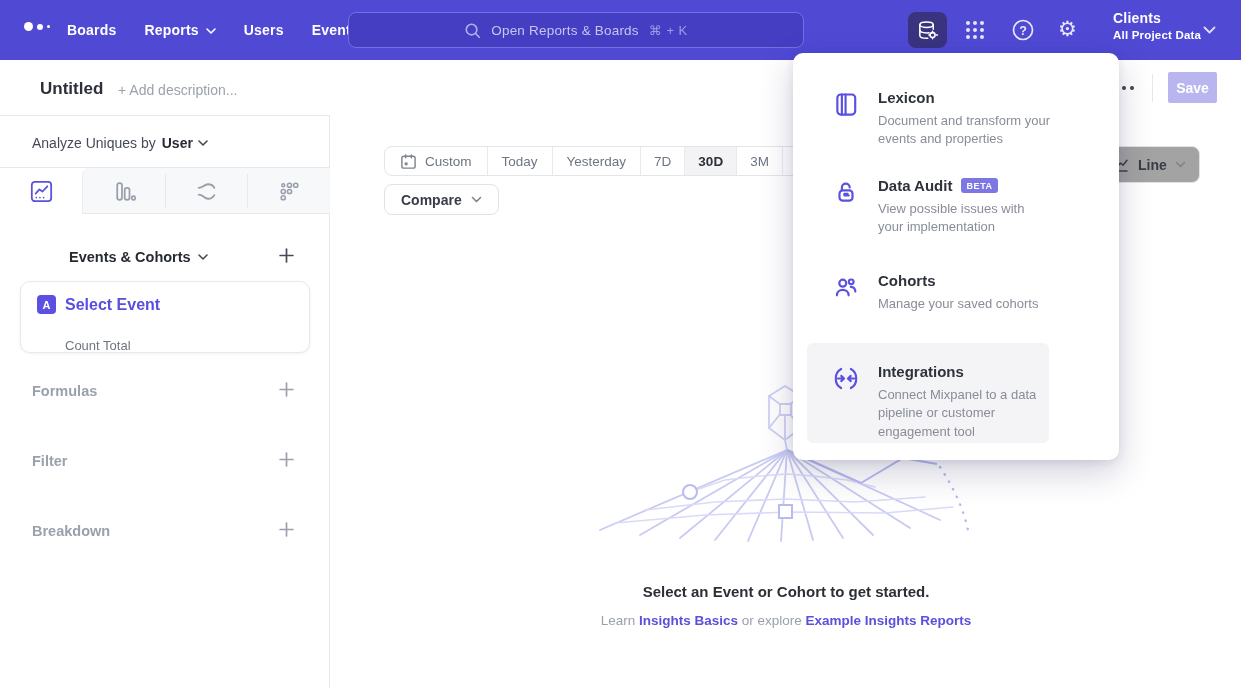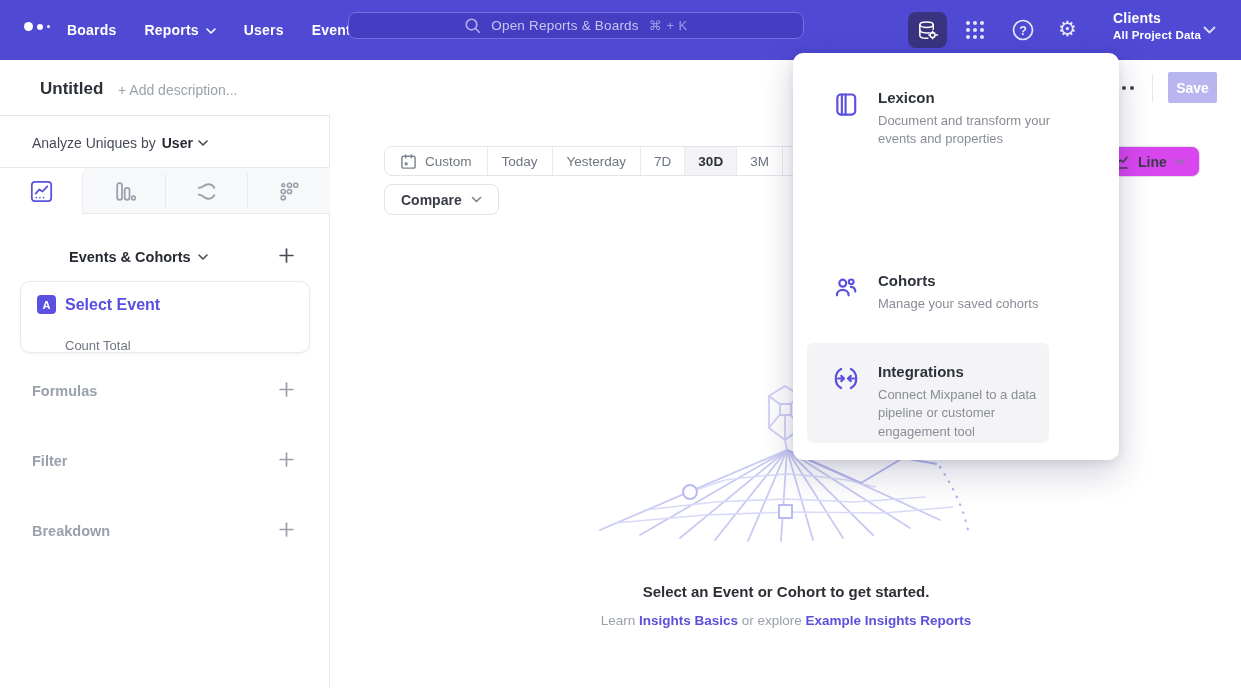--- a/index.html
+++ b/index.html
@@ -11,21 +11,21 @@
   
   .topnav { position:absolute; left:0; top:0; width:1241px; height:60px; background:#4f49d4; z-index:10; }
   .logo { position:absolute; left:24px; top:22px; display:flex; align-items:center; gap:4px; }
   .logo i { display:block; border-radius:50%; background:#fff; }
   .logo .d1 { width:9px; height:9px; }
   .logo .d2 { width:6px; height:6px; }
   .logo .d3 { width:3px; height:3px; }
   .nav-items { position:absolute; left:67px; top:0; height:60px; display:flex; align-items:center; gap:28px; }
   .nav-item { color:#fff; font-size:14px; font-weight:600; letter-spacing:.2px; display:flex; align-items:center; gap:7px; cursor:pointer; }
   .nav-item svg { margin-top:2px; }
-  .searchbar { position:absolute; left:348px; top:12px; width:456px; height:27px; background:#453ec2; border:1px solid #746ee0; border-radius:8px; display:flex; align-items:center; justify-content:center; gap:10px; color:#c7c5f1; }
+  .searchbar { position:absolute; left:348px; top:12px; width:456px; height:36px; background:#453ec2; border:1px solid #746ee0; border-radius:8px; display:flex; align-items:center; justify-content:center; gap:10px; color:#c7c5f1; }
   .searchbar .ph { font-size:13.5px; letter-spacing:.2px; }
   .searchbar .kbd { font-size:13px; color:#9f9ce8; letter-spacing:.5px; }
   .nav-right-icon { position:absolute; top:18px; color:#e8e7fb; }
   .nav-tile { position:absolute; left:908px; top:12px; width:39px; height:36px; background:#393380; border-radius:8px; display:flex; align-items:center; justify-content:center; color:#fff; }
   .gear-glyph { font-size:21px; line-height:24px; color:#e8e7fb; font-family:"DejaVu Sans", sans-serif; }
   .project { position:absolute; left:1113px; top:10px; color:#fff; cursor:pointer; }
   .project .p1 { font-size:14px; font-weight:700; letter-spacing:.2px; }
   .project .p2 { font-size:11.5px; font-weight:700; margin-top:3px; letter-spacing:.2px; }
   .project-chevron { position:absolute; left:1203px; top:26px; color:#dcdaf8; }
 
@@ -59,21 +59,21 @@
 
   
   .main { position:absolute; left:331px; top:115px; width:910px; height:573px; background:#fff; }
   .date-control { position:absolute; left:53px; top:31px; height:30px; display:flex; border:1px solid #e3e5ea; border-radius:8px; background:#fff; overflow:hidden; }
   .seg { display:flex; align-items:center; justify-content:center; gap:8px; font-size:13.5px; color:#6e7582; border-right:1px solid #e9eaef; cursor:pointer; white-space:nowrap; }
   .seg:last-child { border-right:none; }
   .seg.active { background:#f3f3f6; color:#2c3038; font-weight:700; }
   .seg.interval { position:relative; }
   .seg.interval .chev { position:absolute; right:12px; top:12px; }
   .compare-btn { position:absolute; left:53px; top:69px; height:31px; padding:0 16px; display:flex; align-items:center; gap:9px; border:1px solid #e0e2e8; border-radius:8px; background:#fff; font-size:14px; color:#373c46; font-weight:600; cursor:pointer; }
-  .line-btn { position:absolute; left:766px; top:31px; height:31px; padding:0 13px; display:flex; align-items:center; gap:8px; border:1px solid #e0e2e8; border-radius:8px; background:#d946ef; font-size:14px; color:#373c46; font-weight:600; cursor:pointer; }
+  .line-btn { position:absolute; left:766px; top:31px; height:37px; padding:0 13px; display:flex; align-items:center; gap:8px; border:1px solid #e0e2e8; border-radius:8px; background:#a3a3a3; font-size:14px; color:#373c46; font-weight:600; cursor:pointer; }
   .chev-gray { color:#7c828e; }
 
   
   .wireframe { position:absolute; left:254px; top:237px; }
   .empty-title { position:absolute; left:0; top:468px; width:910px; text-align:center; font-size:15px; font-weight:700; color:#2c3036; }
   .empty-sub { position:absolute; left:0; top:498px; width:910px; text-align:center; font-size:13.5px; color:#9aa0ab; }
   .empty-sub a { color:#5a50dc; font-weight:600; text-decoration:none; cursor:pointer; }
 
   
   .panel { position:absolute; left:793px; top:53px; width:326px; height:407px; background:#fff; border-radius:10px; box-shadow:0 12px 34px rgba(35,35,90,.22), 0 2px 8px rgba(35,35,90,.10); z-index:60; }
@@ -393,20 +393,36 @@
             <line x1="8.2" y1="2.8" x2="8.2" y2="21.3"></line>
             <line x1="11.6" y1="2.8" x2="11.6" y2="21.3"></line>
           </svg>
       </div>
       <div class="mi-body">
         <div class="mi-title">Lexicon</div>
         <div class="mi-desc">Document and transform your events and properties</div>
       </div>
     </div>
 
+    <div class="menu-item" style="top:124px;">
+      <div class="mi-icon">
+        <svg width="26" height="27" viewBox="0 0 24 24" fill="none" stroke="currentColor" stroke-width="2" stroke-linecap="round" stroke-linejoin="round">
+            <path d="M8.2 10V7.4a3.6 3.6 0 0 1 7.2 0"></path>
+            <rect x="6" y="10" width="12" height="9.5" rx="3"></rect>
+            <path d="M14.5 14.8h-4v-1.6h3"></path>
+          </svg>
+      </div>
+      <div class="mi-body">
+        <div class="mi-title">
+            <span>Data Audit</span>
+            <span class="beta-badge">BETA</span>
+          </div>
+        <div class="mi-desc">View possible issues with your implementation</div>
+      </div>
+    </div>
 
     <div class="menu-item" style="top:219px;">
       <div class="mi-icon">
         <svg width="26" height="27" viewBox="0 0 24 24" fill="none" stroke="currentColor" stroke-width="2" stroke-linecap="round">
             <circle cx="9" cy="8" r="3.2"></circle>
             <path d="M3.6 19.2c0-3 2.4-5 5.4-5s5.4 2 5.4 5"></path>
             <circle cx="16.8" cy="6.8" r="2.2"></circle>
             <path d="M16.4 11.4c2.5.2 4.2 2 4.2 4.4"></path>
           </svg>
       </div>

